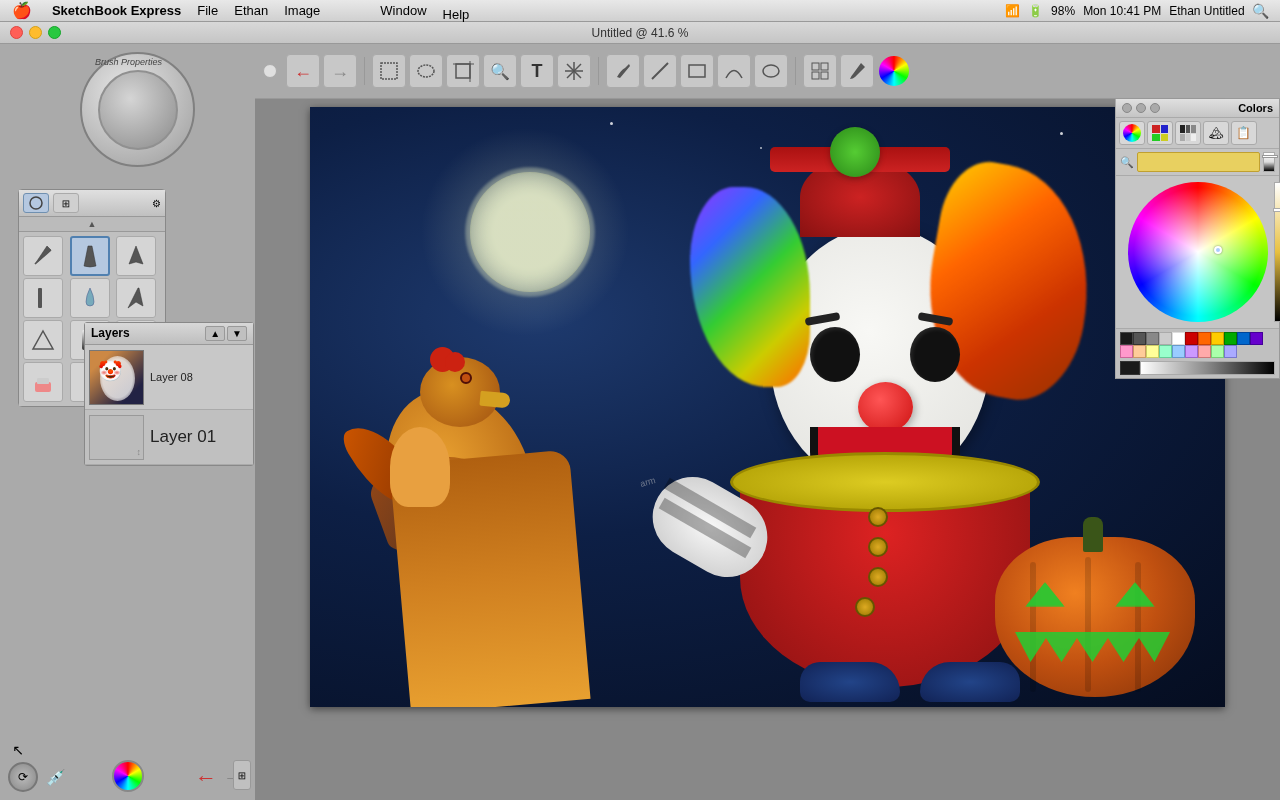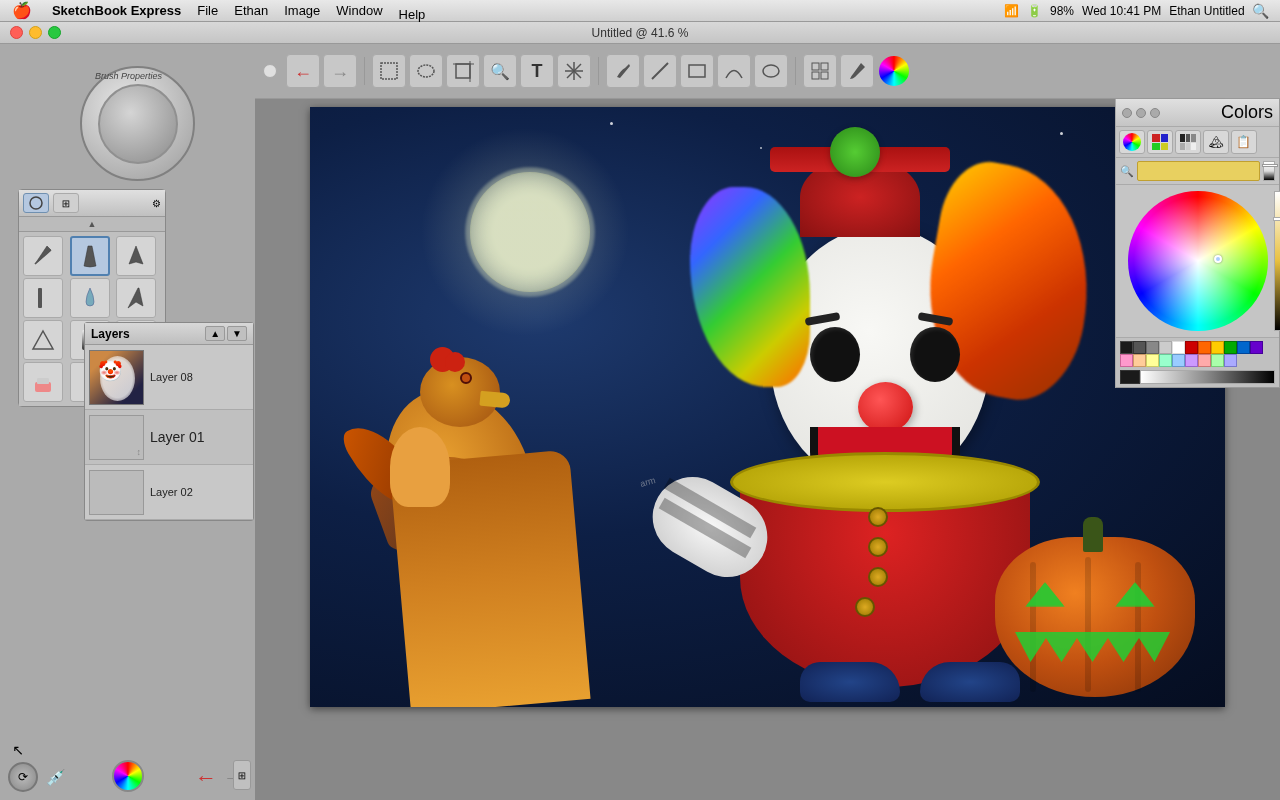--- a/index.html
+++ b/index.html
@@ -7,46 +7,46 @@
   </style>
 </head>
 <body>
 
 <div id="full-menubar" style="position:relative; width:1280px; height:22px; background:linear-gradient(to bottom,#e8e8e8,#d0d0d0); display:flex; align-items:center; border-bottom:1px solid #999; font-size:13px; color:#000;">
   <span style="padding:0 12px; font-size:16px;">🍎</span>
   <span style="font-weight:bold; padding:0 8px;">SketchBook Express</span>
   <span style="padding:0 8px;">File</span>
   <span style="padding:0 8px;">Ethan</span>
   <span style="padding:0 8px;">Image</span>
-  <span style="padding:0 8px;">Window</span>
+  <span style="padding:0 8px;margin-left:44px;">Window</span>
   <span style="padding:0 8px;margin-top:8px;">Help</span>
   <div style="margin-left:auto; display:flex; align-items:center; gap:8px; padding-right:10px; font-size:12px;">
     <span>📶</span>
     <span>🔋</span>
     <span>98%</span>
-    <span>Wed 10:41 PM</span>
+    <span>Mon 10:41 PM</span>
     <span>Ethan Untitled</span>
     <span style="font-size:14px;">🔍</span>
   </div>
 </div>
 
 <div style="position:relative; width:1280px; height:22px; background:linear-gradient(to bottom,#d8d8d8,#c5c5c5); display:flex; align-items:center; justify-content:center; border-bottom:1px solid #999; font-size:12px; color:#333;">
   <div style="position:absolute; left:10px; display:flex; gap:6px;">
     <div style="width:13px;height:13px;border-radius:50%;background:#ff5f57;border:1px solid #e0443e;"></div>
     <div style="width:13px;height:13px;border-radius:50%;background:#febc2e;border:1px solid #d4a017;"></div>
     <div style="width:13px;height:13px;border-radius:50%;background:#28c840;border:1px solid #14a529;"></div>
   </div>
   <span>Untitled @ 41.6 %</span>
 </div>
 
 <div style="display:flex; width:1280px; height:756px; position:relative;">
 
   <div style="width:255px; height:756px; background:#aaaaaa; position:relative; flex-shrink:0; overflow:hidden;">
 
-    <div style="position:absolute; top:22px; left:80px;">
+    <div style="position:absolute; top:8px; left:80px;">
       <div style="font-size:9px; color:#444; font-style:italic; position:absolute; top:5px; left:15px; white-space:nowrap;">Brush Properties</div>
       <div style="width:115px; height:115px; border-radius:50%; background:radial-gradient(circle at 40% 35%,#e8e8e8,#9a9a9a); border:2px solid #808080; display:flex; align-items:center; justify-content:center;">
         <div style="width:80px; height:80px; border-radius:50%; background:radial-gradient(circle at 40% 35%,#d5d5d5,#8a8a8a); border:2px solid #909090;"></div>
       </div>
     </div>
 
     <div style="position:absolute; top:145px; left:18px; width:148px; background:#c8c8c8; border:1px solid #888; border-radius:4px;">
       <div style="background:linear-gradient(to bottom,#e0e0e0,#c0c0c0); padding:3px 4px; display:flex; align-items:center; gap:4px; border-bottom:1px solid #999;">
         <div style="width:26px;height:20px;background:#b5c8e0;border:1px solid #7090b0;border-radius:3px;display:flex;align-items:center;justify-content:center;">
           <svg width="16" height="16" viewBox="0 0 16 16">
@@ -137,47 +137,43 @@
           <svg width="28" height="28" viewBox="0 0 28 28">
               <circle cx="14" cy="10" r="4" fill="#c84"></circle>
               <rect x="6" y="20" width="16" height="4" rx="1" fill="#885"></rect>
               <rect x="13" y="14" width="2" height="6" fill="#885"></rect>
             </svg>
         </div>
       </div>
     </div>
 
     <div style="position:absolute; top:278px; left:84px; width:170px; background:#c0c0c0; border:1px solid #888; border-radius:3px;">
-      <div style="background:linear-gradient(to bottom,#d8d8d8,#bebebe); padding:3px 6px; display:flex; align-items:center; justify-content:space-between; border-bottom:1px solid #999; font-size:12px; font-weight:bold;">
+      <div style="background:linear-gradient(to bottom,#d8d8d8,#bebebe); padding:3px 6px; display:flex; align-items:flex-start; justify-content:space-between; border-bottom:1px solid #999; font-size:12px; font-weight:bold;">
         <span>Layers</span>
         <div style="display:flex;gap:2px;">
           <button style="background:#c0c0c0;border:1px solid #999;border-radius:2px;font-size:10px;padding:1px 4px;cursor:pointer;">▲</button>
           <button style="background:#c0c0c0;border:1px solid #999;border-radius:2px;font-size:10px;padding:1px 4px;cursor:pointer;">▼</button>
         </div>
       </div>
 
       <div style="display:flex;align-items:center;padding:4px;border-bottom:1px solid #aaa;background:#c8c8c8;cursor:pointer;min-height:65px;">
         <div style="width:55px;height:55px;background:linear-gradient(135deg,#c84 20%,#224 80%);border:1px solid #777;margin-right:6px;flex-shrink:0;overflow:hidden;position:relative;">
           <div style="position:absolute;top:5px;left:10px;width:35px;height:45px;background:radial-gradient(ellipse,#f5f5f5 60%,transparent 100%);opacity:0.8;border-radius:50%;"></div>
           <div style="position:absolute;top:8px;left:8px;font-size:20px;">🤡</div>
         </div>
         <span style="font-size:11px;color:#222;">Layer 08</span>
       </div>
 
       <div style="display:flex;align-items:center;padding:4px;border-bottom:1px solid #aaa;background:#c0c0c0;cursor:pointer;min-height:55px;">
         <div style="width:55px;height:45px;background:#bbb;border:1px solid #999;margin-right:6px;flex-shrink:0;position:relative;">
           <div style="position:absolute;bottom:2px;right:2px;font-size:9px;color:#888;">↕</div>
         </div>
-        <span style="font-size:14px;color:#222;">Layer 01</span>
-      </div>
-
-      <div style="display:flex;align-items:center;padding:4px;border-bottom:1px solid #aaa;background:#c8c8c8;cursor:pointer;min-height:55px;">
-        <div style="width:55px;height:45px;background:#bbb;border:1px solid #999;margin-right:6px;flex-shrink:0;"></div>
-        <span style="font-size:11px;color:#222;">Layer 02</span>
-      </div>
+        <span style="font-size:17px;color:#222;">Layer 01</span>
+      </div>
+
 
     </div>
 
     <div style="position:absolute; bottom:8px; left:8px; display:flex; gap:6px; align-items:center;">
       <div style="width:30px;height:30px;border-radius:50%;background:radial-gradient(circle,#bbb,#888);border:2px solid #777;display:flex;align-items:center;justify-content:center;font-size:12px;">⟳</div>
       <div style="width:24px;height:24px;display:flex;align-items:center;justify-content:center;font-size:16px;cursor:pointer;">💉</div>
     </div>
     <div style="position:absolute; bottom:8px; left:50%; transform:translateX(-50%); display:flex; gap:4px; align-items:center;">
       <div style="width:32px;height:32px;border-radius:50%;background:conic-gradient(red,yellow,lime,cyan,blue,magenta,red);border:2px solid #888;"></div>
     </div>
@@ -380,21 +376,21 @@
       </div>
 
       <div style="position:absolute;top:0;right:0;width:165px;background:#c8c8c8;border:1px solid #999;border-left:1px solid #aaa;border-top:none;">
 
         <div style="background:linear-gradient(to bottom,#e0e0e0,#c5c5c5);padding:3px 6px;display:flex;align-items:center;justify-content:space-between;border-bottom:1px solid #aaa;">
           <div style="display:flex;gap:4px;">
             <div style="width:10px;height:10px;border-radius:50%;background:#aaa;border:1px solid #888;cursor:pointer;"></div>
             <div style="width:10px;height:10px;border-radius:50%;background:#aaa;border:1px solid #888;cursor:pointer;"></div>
             <div style="width:10px;height:10px;border-radius:50%;background:#aaa;border:1px solid #888;cursor:pointer;"></div>
           </div>
-          <span style="font-size:18px;font-weight:normal;">Colors</span>
+          <span style="font-size:11px;font-weight:bold;">Colors</span>
         </div>
 
         <div style="display:flex;padding:3px 3px;gap:2px;background:#c5c5c5;border-bottom:1px solid #aaa;">
           <div style="width:26px;height:24px;border:1px solid #aaa;border-radius:3px;background:#d8d8d8;display:flex;align-items:center;justify-content:center;cursor:pointer;overflow:hidden;">
             <div style="width:18px;height:18px;border-radius:50%;background:conic-gradient(red,yellow,lime,cyan,blue,magenta,red);"></div>
           </div>
           <div style="width:26px;height:24px;border:1px solid #aaa;border-radius:3px;background:#d8d8d8;display:flex;align-items:center;justify-content:center;cursor:pointer;">
             <div style="display:grid;grid-template-columns:1fr 1fr;gap:1px;width:16px;height:16px;">
               <div style="background:#cc2222;"></div>
                 <div style="background:#2222cc;"></div>

